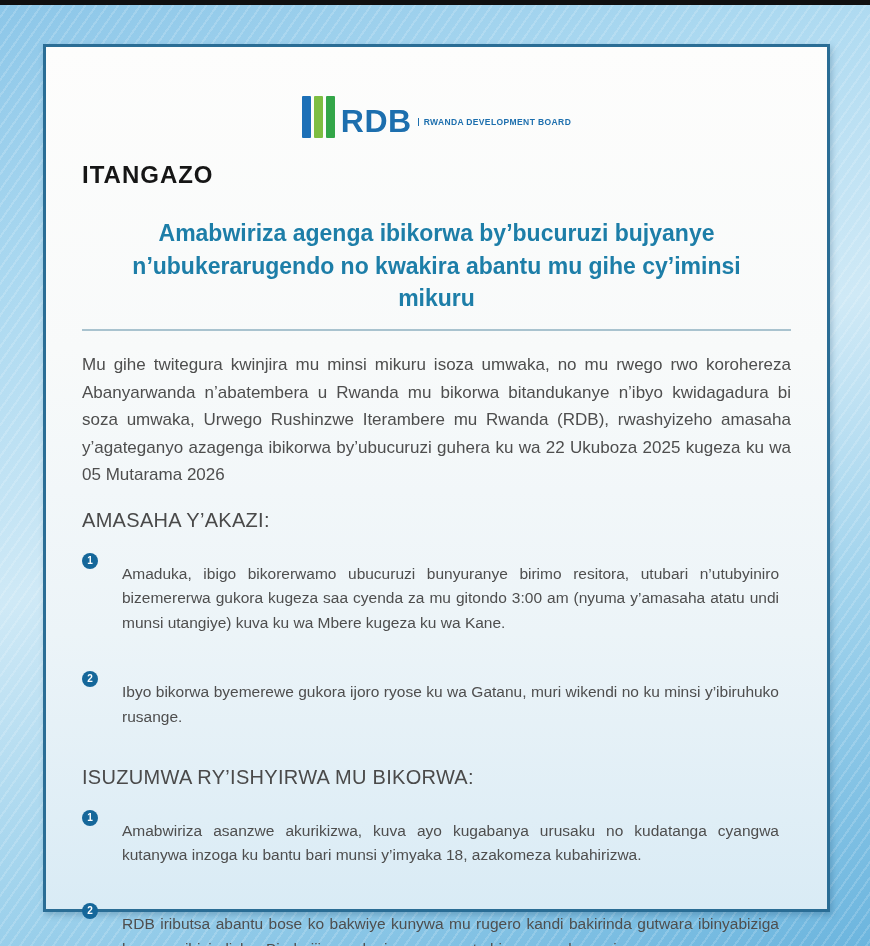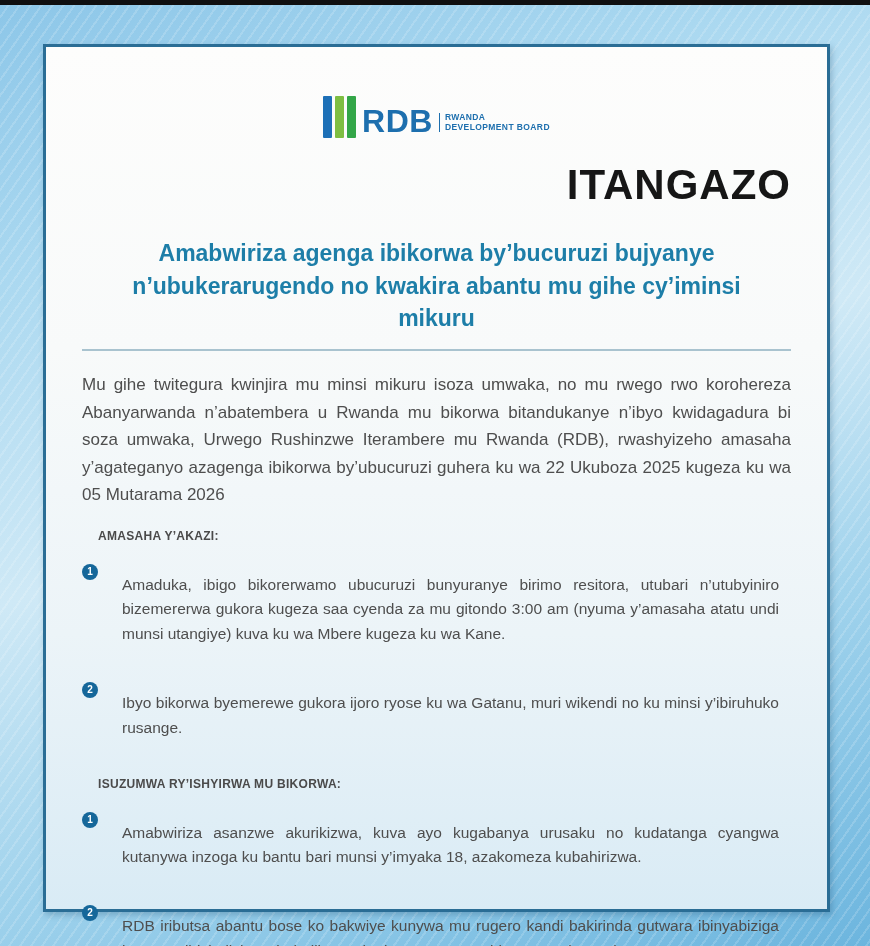--- a/index.html
+++ b/index.html
@@ -52,40 +52,40 @@
   .logo-acronym {
     font-size: 32px;
     font-weight: bold;
     color: #1d6fae;
     letter-spacing: 0.5px;
     line-height: 1;
     margin-top: 8px;
   }
   .logo-wordmark {
     display: flex;
-    flex-direction: column;
+    flex-direction: row;
     justify-content: center;
     border-left: 1.5px solid #1d6fae;
     padding-left: 5px;
     margin-top: 10px;
     gap: 2px;
   }
   .logo-wordmark span {
     font-size: 8.5px;
     font-weight: bold;
     letter-spacing: 0.4px;
     color: #1d6fae;
     line-height: 1;
     white-space: nowrap;
   }
   
   .title {
     margin: 0 0 28px 0;
-    text-align: right;
-    font-size: 42px;
+    text-align: left;
+    font-size: 24px;
     font-weight: 900;
     color: #161616;
     letter-spacing: 1px;
   }
   .subtitle {
     margin: 7px auto 12px auto;
     max-width: 665px;
     text-align: center;
     font-size: 23px;
     font-weight: bold;
@@ -98,23 +98,23 @@
     margin: 14px 0 20px 0;
   }
   .intro {
     margin: 0 0 20px 0;
     font-size: 17px;
     color: #4e4e4e;
     line-height: 1.62;
     text-align: justify;
   }
   .section-heading {
-    margin: 0 0 18px 16px;
-    font-size: 12px;
-    font-weight: bold;
+    margin: 0 0 18px 0;
+    font-size: 20px;
+    font-weight: normal;
     color: #4a4a4a;
     letter-spacing: 0.3px;
   }
   
   .item {
     display: flex;
     gap: 12px;
     margin: 0 0 20px 0;
   }
   .badge {

